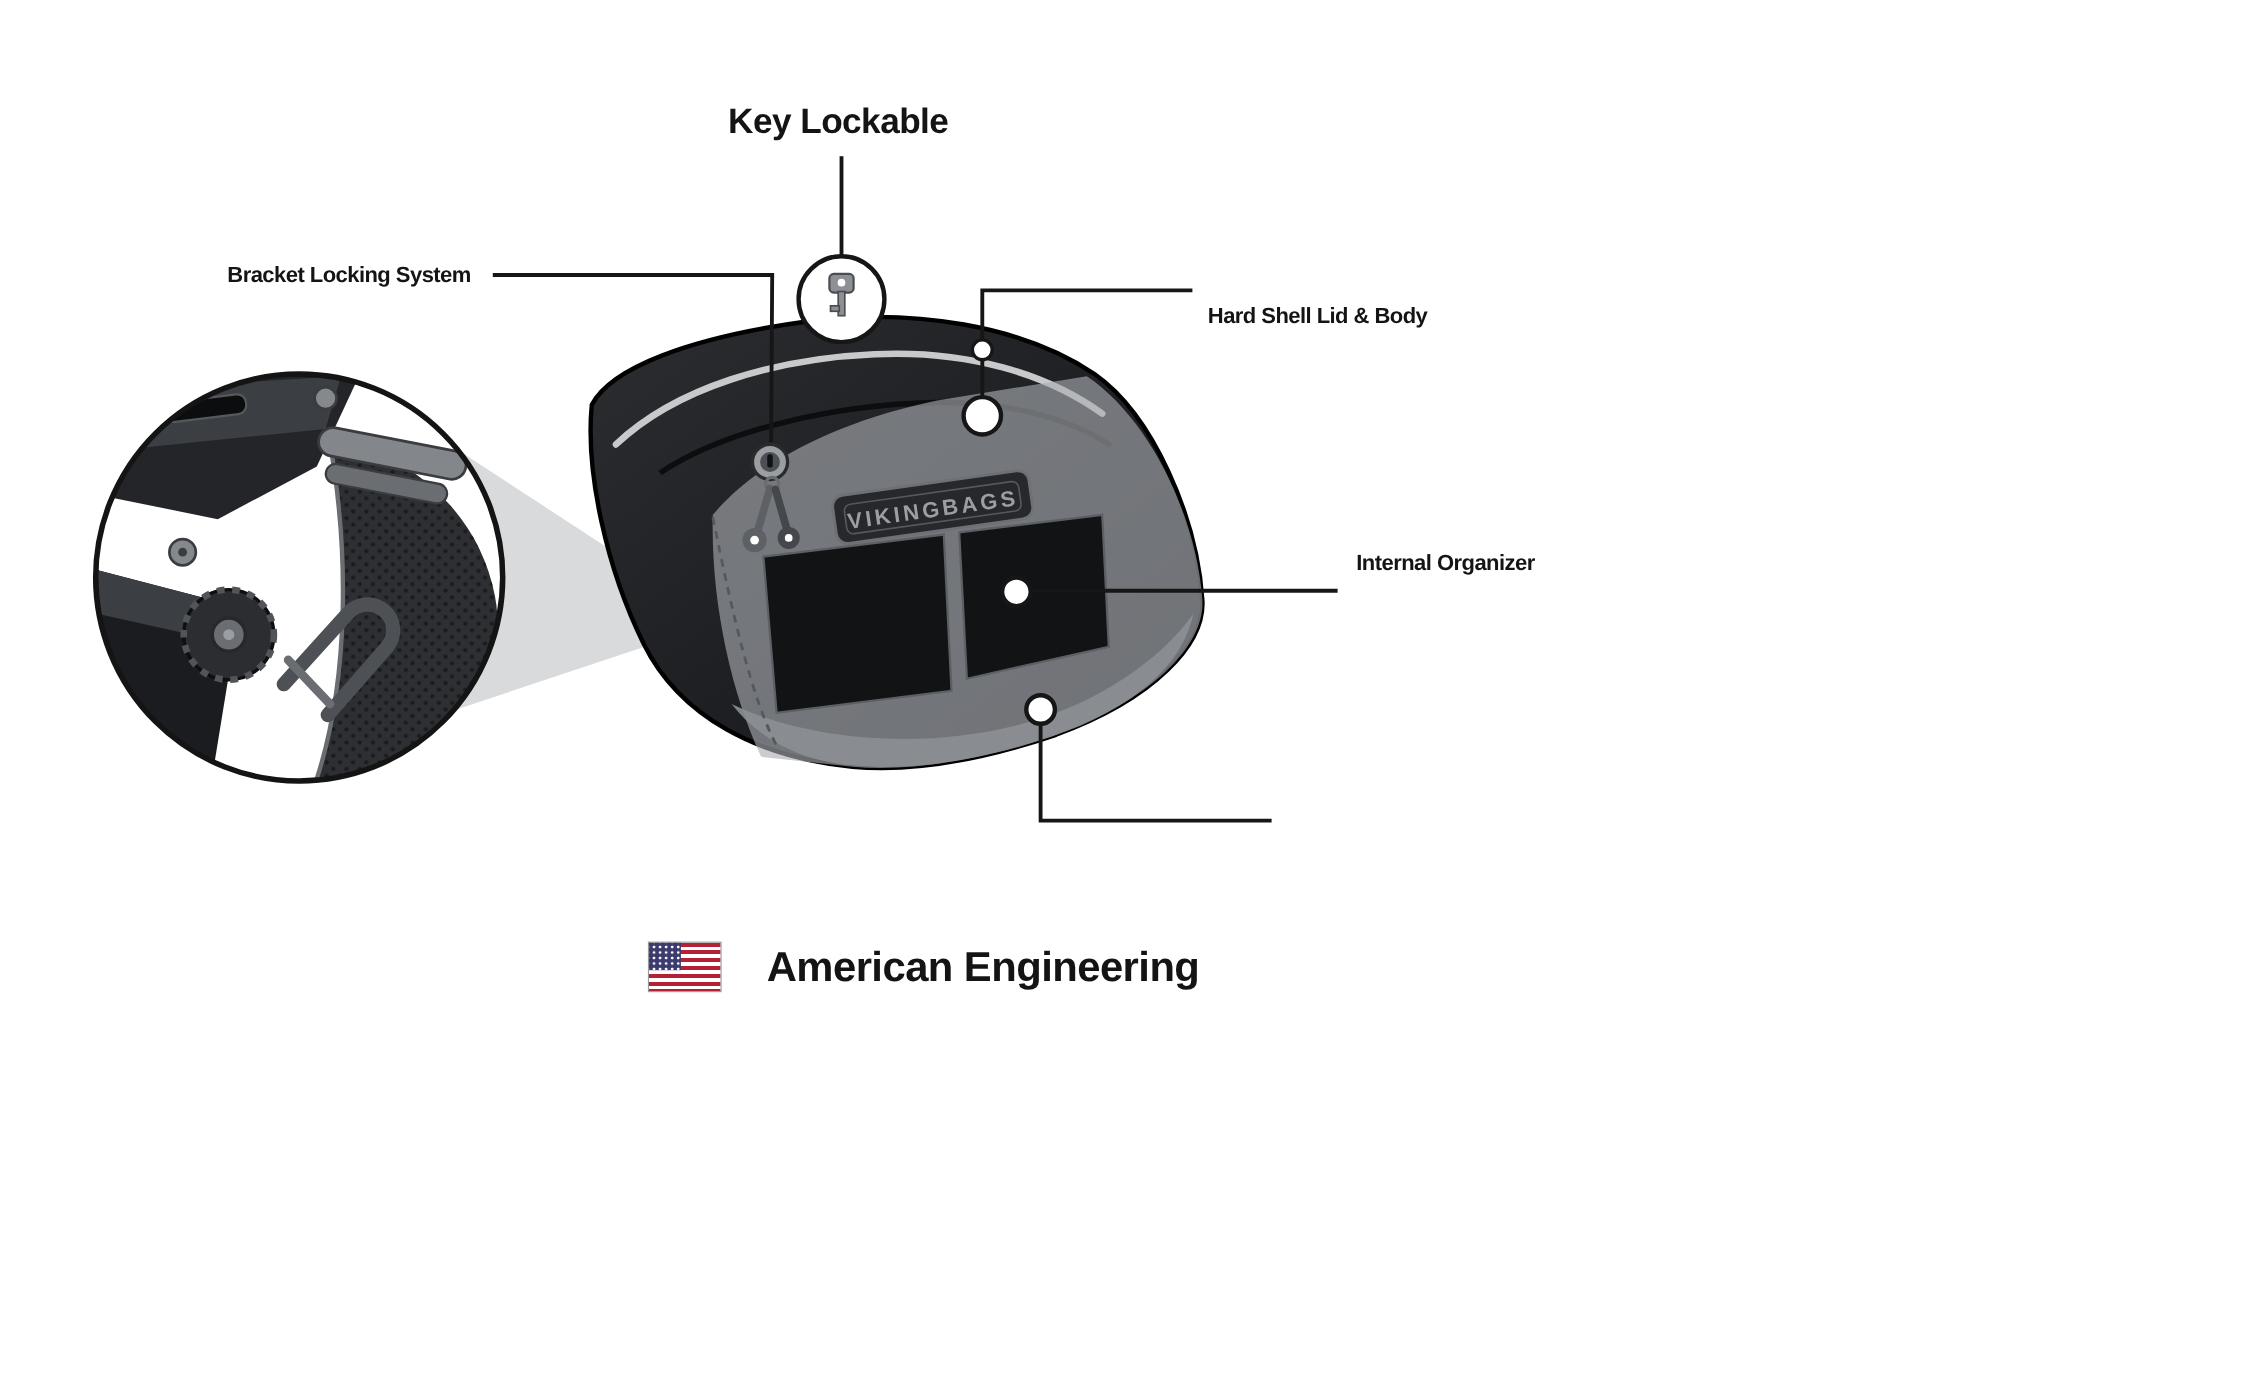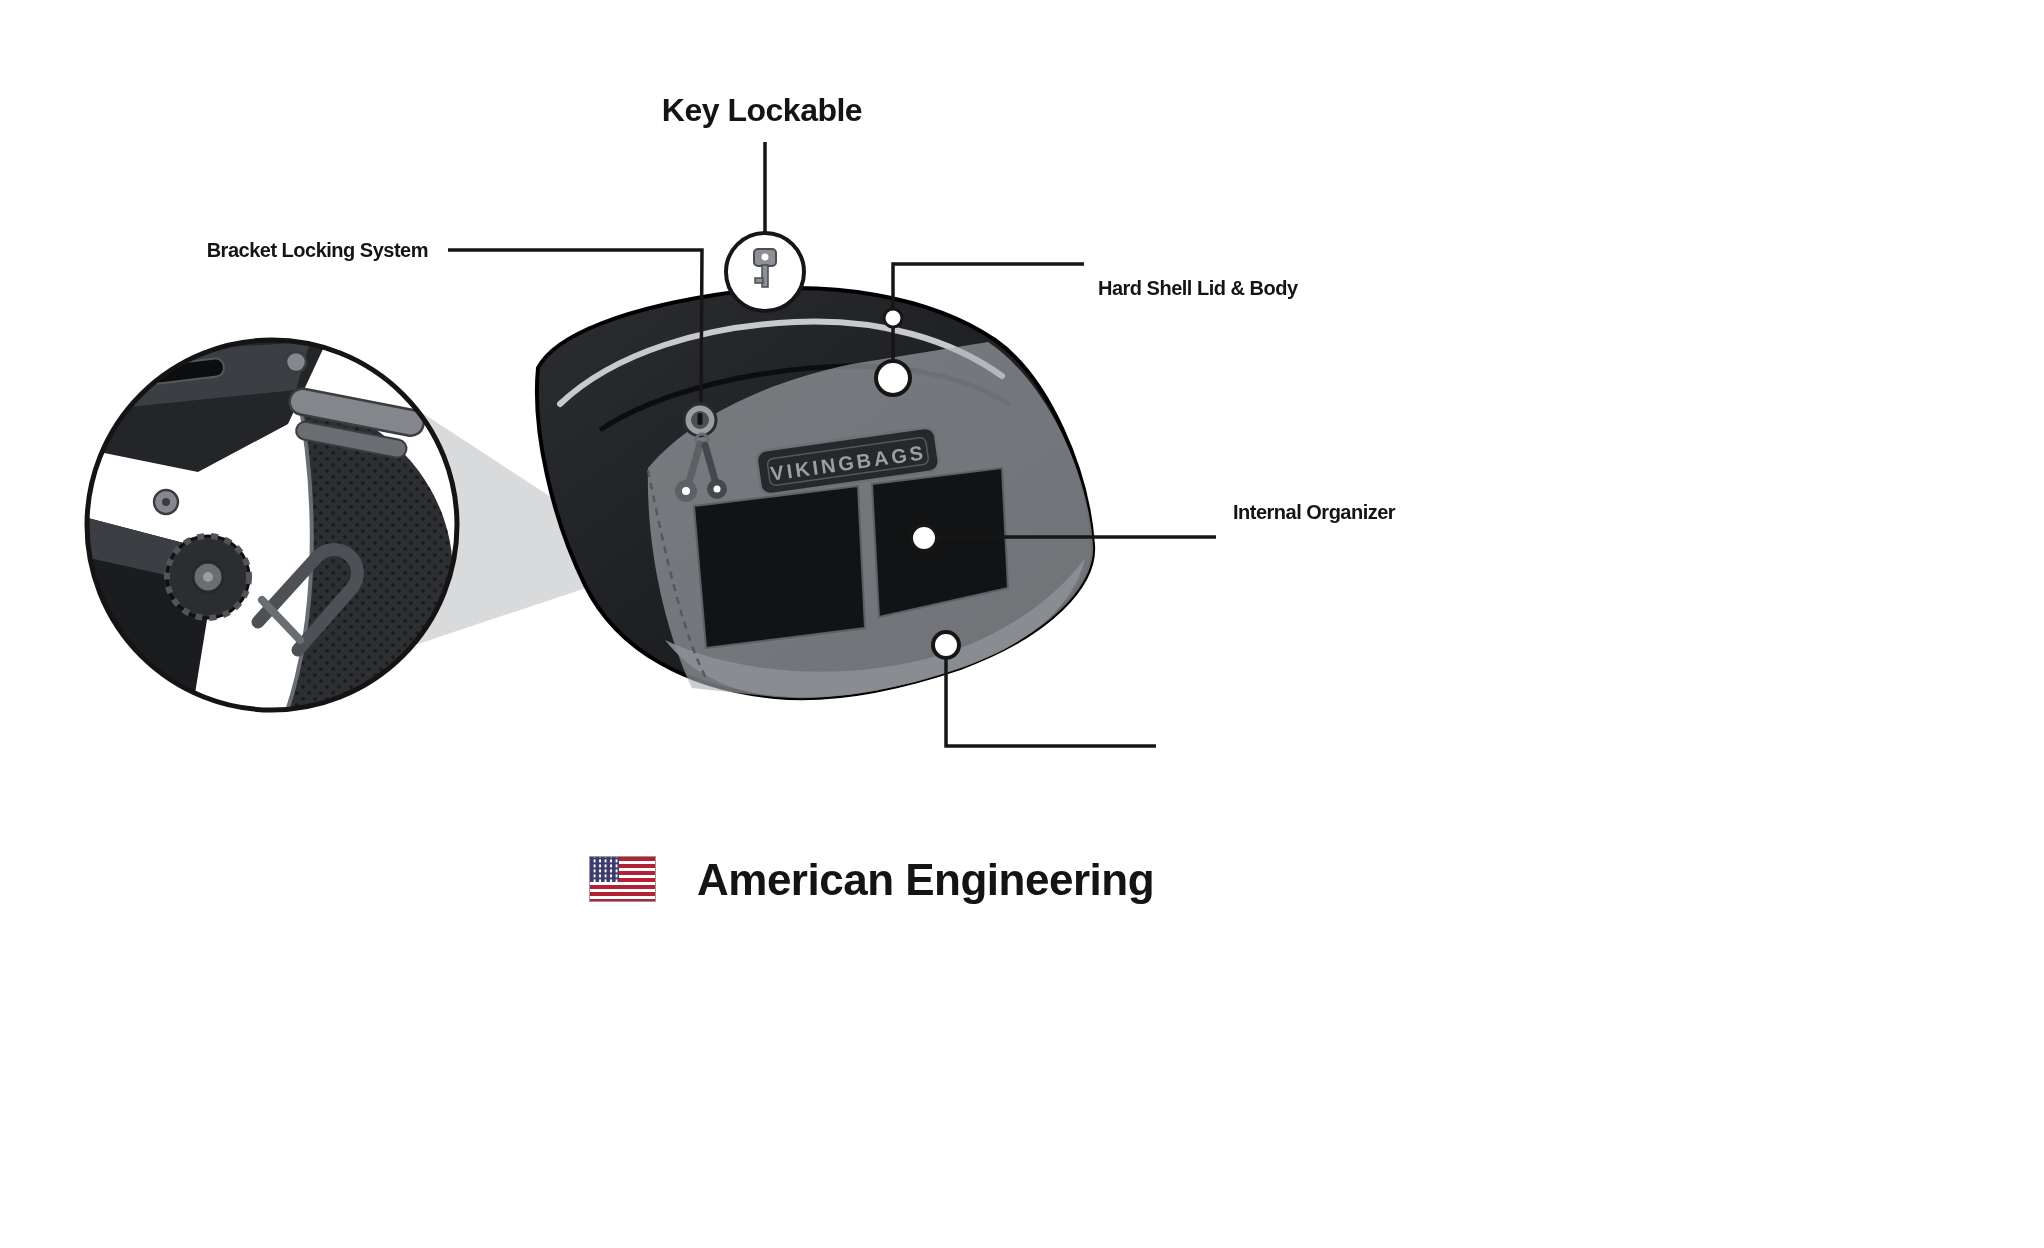--- a/index.html
+++ b/index.html
@@ -25,21 +25,21 @@
     white-space: nowrap;
     line-height: 40px;
   }
 
   .label-key        { left: 762px;  top: 90px;  transform: translateX(-50%); font-size: 32px; }
   .label-bracket    { right: 1616px; top: 230px; text-align: right; }
   .label-hardshell  { left: 1098px; top: 244px; margin-top: 24px; }
   .label-internal   { left: 1233px; top: 492px; }
   .label-weather    { left: 1172px; top: 726px; }
   .label-quick      { left: 270px;  top: 724px; transform: translateX(-50%); font-size: 34px; }
-  .label-footer     { left: 697px;  top: 860px; font-size: 44px; }
+  .label-footer     { left: 697px;  top: 860px; font-size: 38px; }
 
   .flag {
     position: absolute;
     left: 589px; top: 856px;
     width: 67px; height: 46px;
     border: 1px solid #9a9a9a;
     background: repeating-linear-gradient(to bottom, #b22234 0 3.54px, #ffffff 3.54px 7.08px);
   }
   .flag .canton {
     position: absolute;

